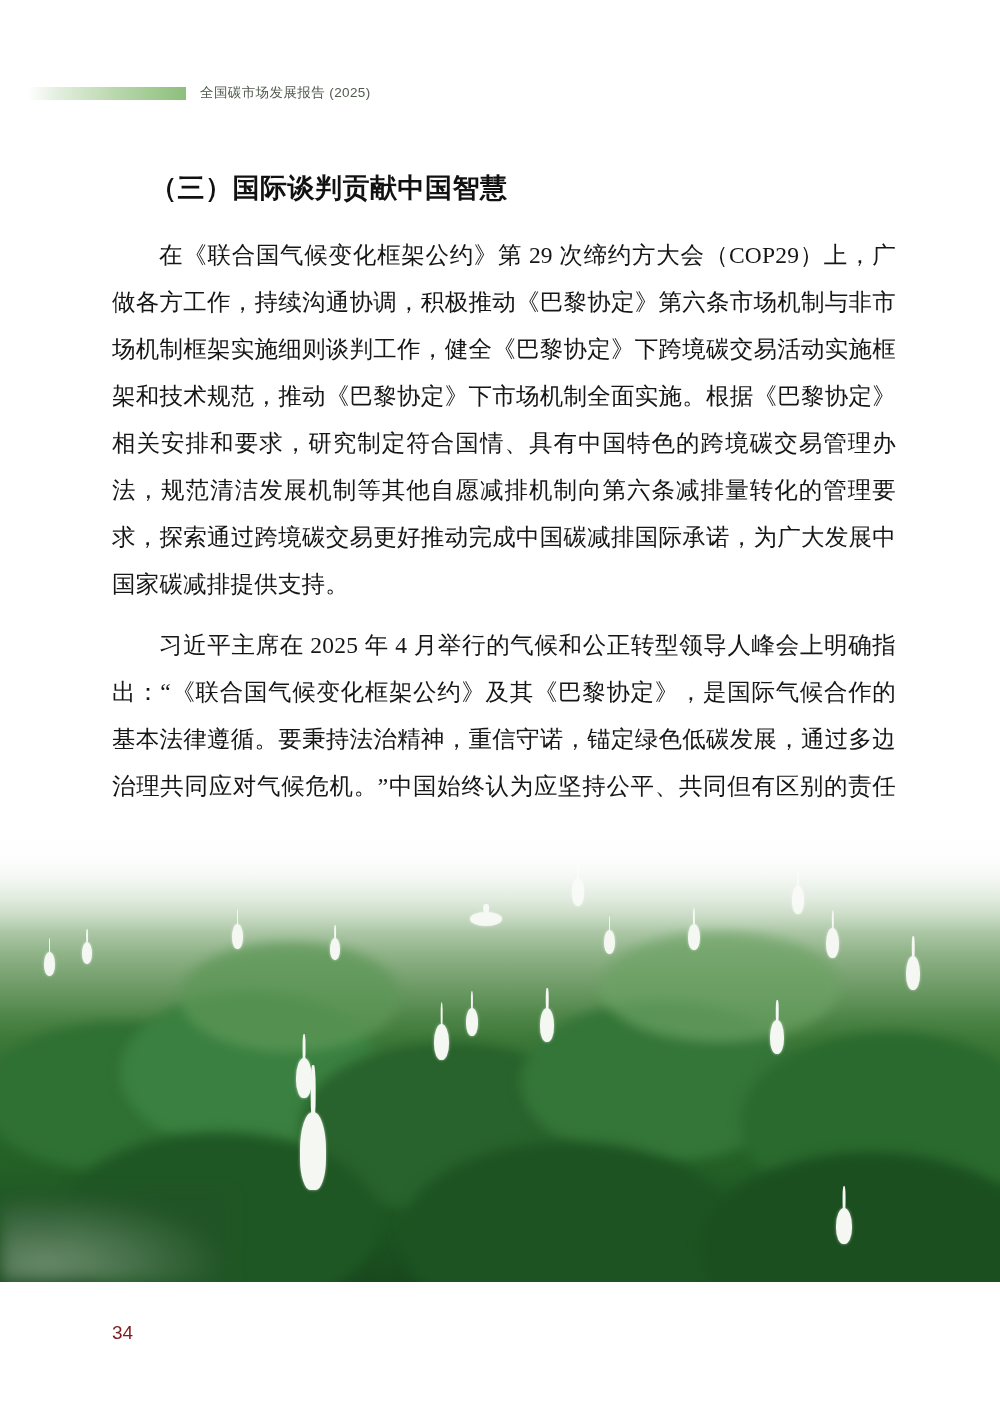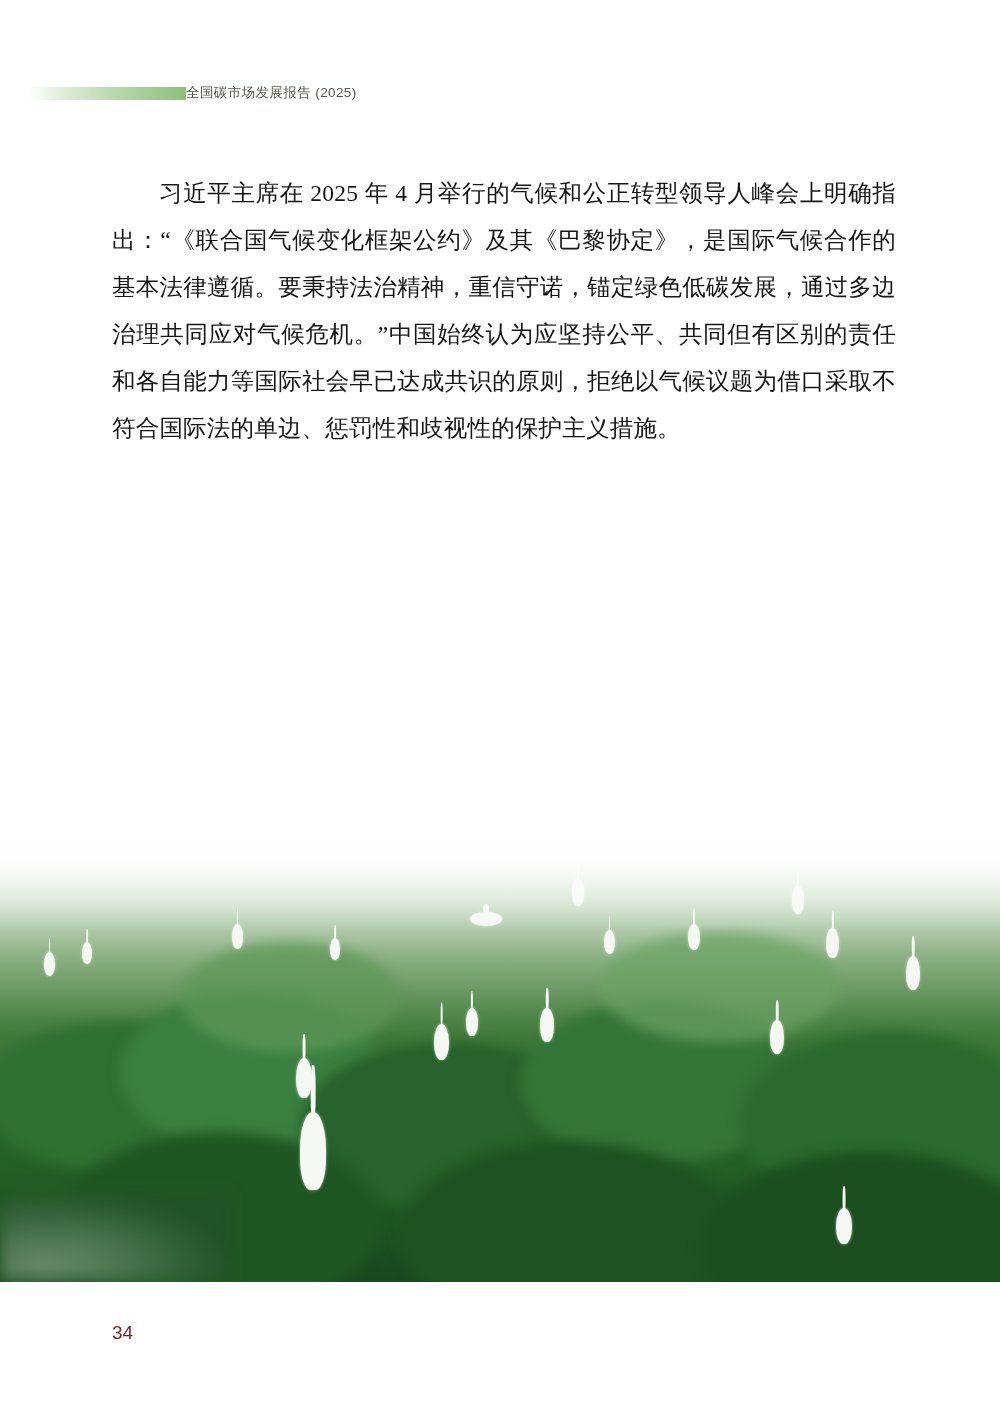--- a/index.html
+++ b/index.html
@@ -31,20 +31,21 @@
     height: 22px;
     display: flex;
     align-items: center;
   }
   .header-bar {
     width: 158px;
     height: 13px;
     background: linear-gradient(to right, #ffffff 0%, #e4efe0 18%, #b9d8ad 55%, #8cbf7c 100%);
   }
   .header-title {
+    margin-left: 14px;
     font-family: "Liberation Sans", "DejaVu Sans", sans-serif;
     font-size: 13.5px;
     color: #4f5a4d;
     letter-spacing: 0.4px;
     white-space: nowrap;
   }
 
   
   .content {
     position: absolute;
@@ -146,20 +147,22 @@
 <body>
 
 <div class="page">
 
   <div class="header">
     <div class="header-bar"></div>
     <div class="header-title">全国碳市场发展报告 (2025)</div>
   </div>
 
   <div class="content">
+    <h2 class="section-heading">（三）国际谈判贡献中国智慧</h2>
+    <p class="body-par">在《联合国气候变化框架公约》第 29 次缔约方大会（COP29）上，广做各方工作，持续沟通协调，积极推动《巴黎协定》第六条市场机制与非市场机制框架实施细则谈判工作，健全《巴黎协定》下跨境碳交易活动实施框架和技术规范，推动《巴黎协定》下市场机制全面实施。根据《巴黎协定》相关安排和要求，研究制定符合国情、具有中国特色的跨境碳交易管理办法，规范清洁发展机制等其他自愿减排机制向第六条减排量转化的管理要求，探索通过跨境碳交易更好推动完成中国碳减排国际承诺，为广大发展中国家碳减排提供支持。</p>
     <p class="body-par">习近平主席在 2025 年 4 月举行的气候和公正转型领导人峰会上明确指出：“《联合国气候变化框架公约》及其《巴黎协定》，是国际气候合作的基本法律遵循。要秉持法治精神，重信守诺，锚定绿色低碳发展，通过多边治理共同应对气候危机。”中国始终认为应坚持公平、共同但有区别的责任和各自能力等国际社会早已达成共识的原则，拒绝以气候议题为借口采取不符合国际法的单边、惩罚性和歧视性的保护主义措施。</p>
   </div>
 
   <div class="photo">
     <div class="photo-canvas"></div>
 
     <div class="leaf" style="left:-20px; top:210px; width:280px; height:150px; background:#2f7033;"></div>
     <div class="leaf" style="left:120px; top:180px; width:260px; height:160px; background:#3a8040;"></div>
     <div class="leaf" style="left:300px; top:230px; width:300px; height:170px; background:#28622c;"></div>
     <div class="leaf" style="left:520px; top:190px; width:280px; height:160px; background:#347538;"></div>

